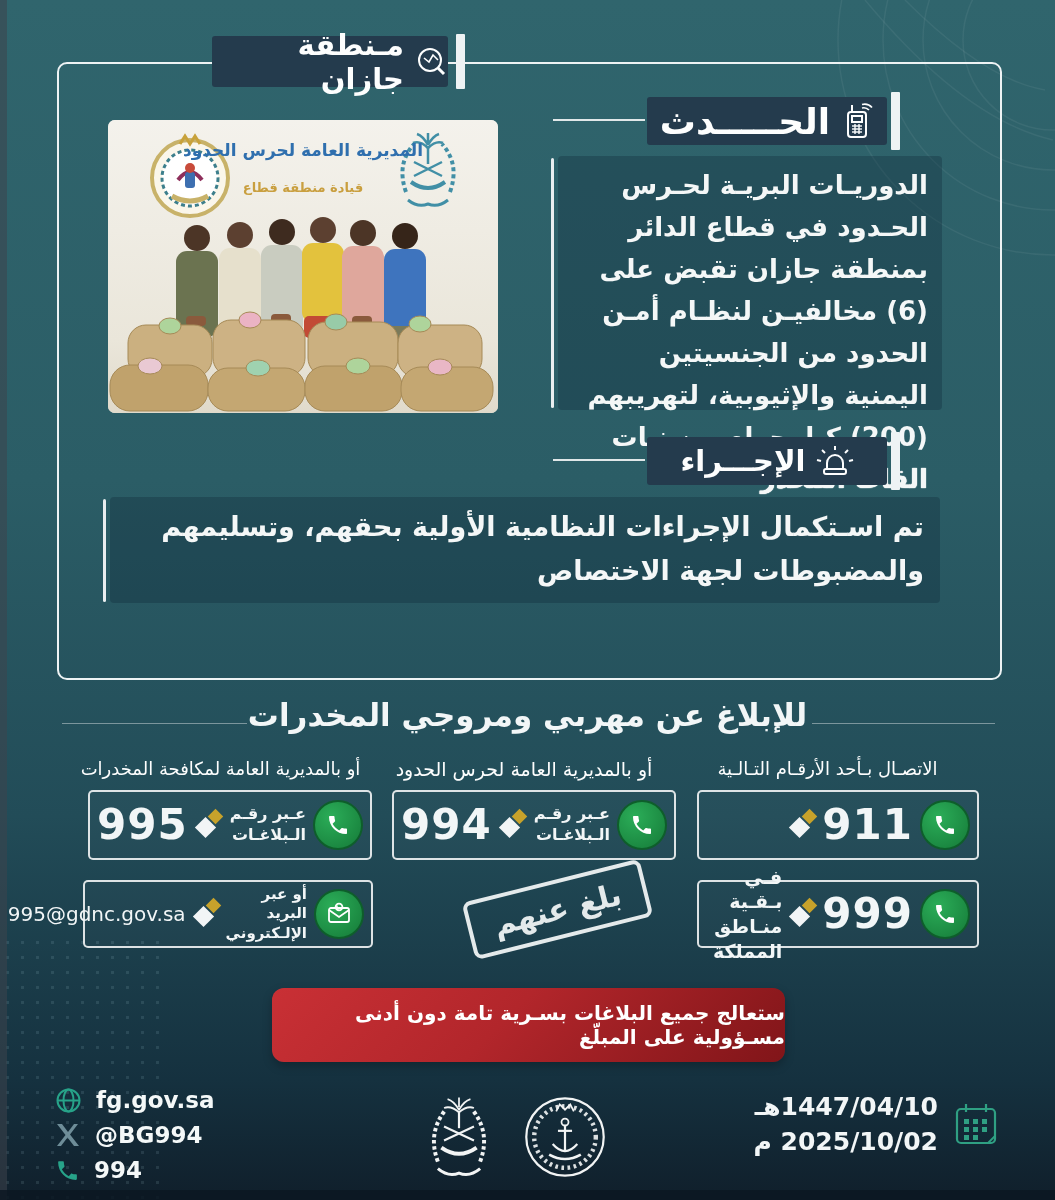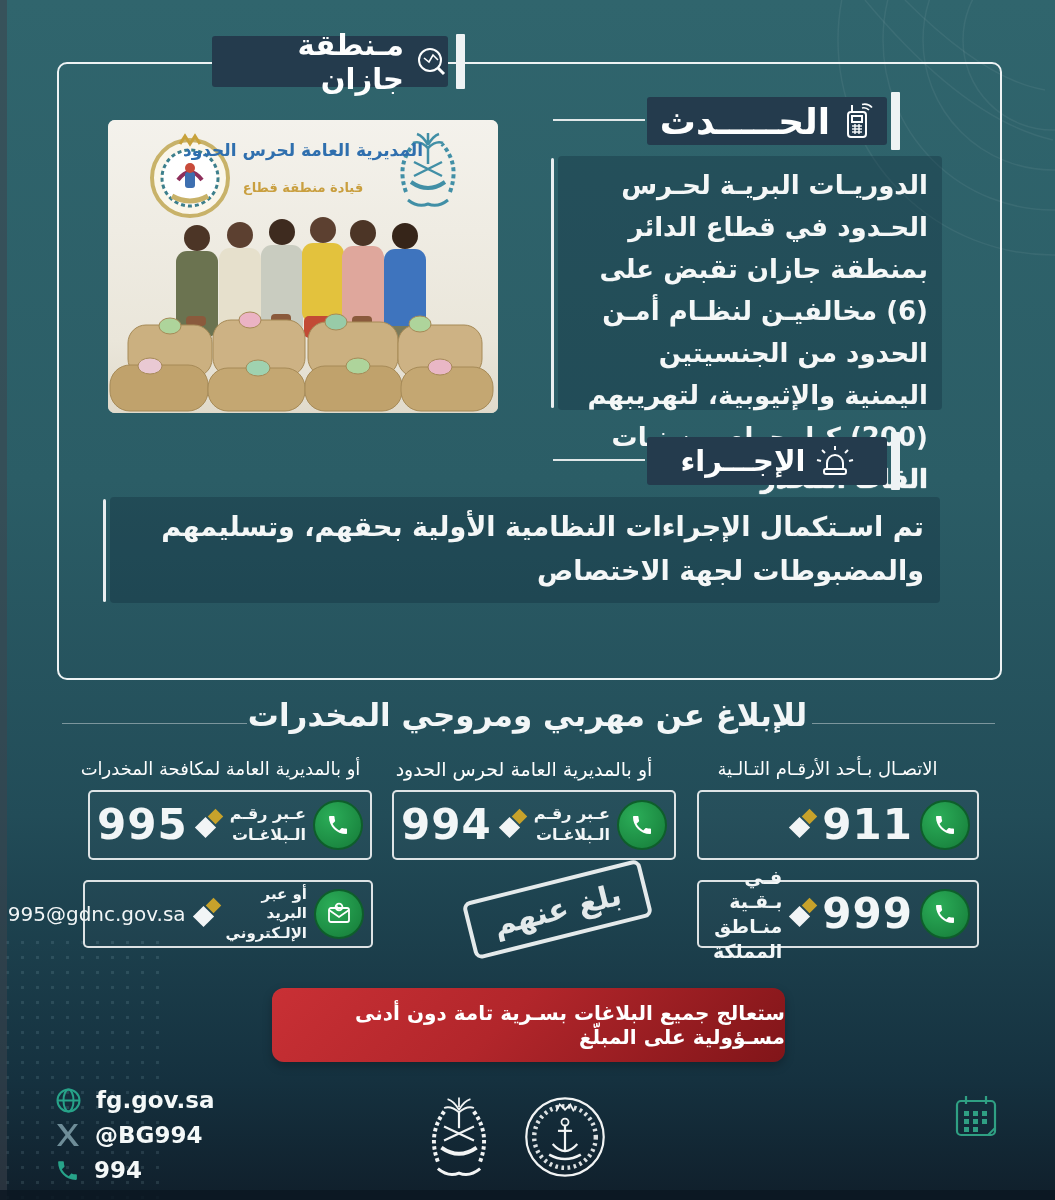--- a/index.html
+++ b/index.html
@@ -394,15 +394,19 @@
             <rect x="30" y="19" width="5" height="5"></rect>
           <rect x="12" y="27" width="5" height="5"></rect>
             <rect x="21" y="27" width="5" height="5"></rect>
             <rect x="30" y="27" width="5" height="5"></rect>
           <rect x="12" y="35" width="5" height="5"></rect>
             <rect x="21" y="35" width="5" height="5"></rect>
         </g>
         <path d="M36 43 l7-7" stroke-width="1.8"></path>
       </svg>
     </span>
+    <span class="dates">
+      <span class="d">1447/04/10هـ</span>
+      <span class="d">2025/10/02 م</span>
+    </span>
   </div>
 
 </div>
 
 </body></html>

